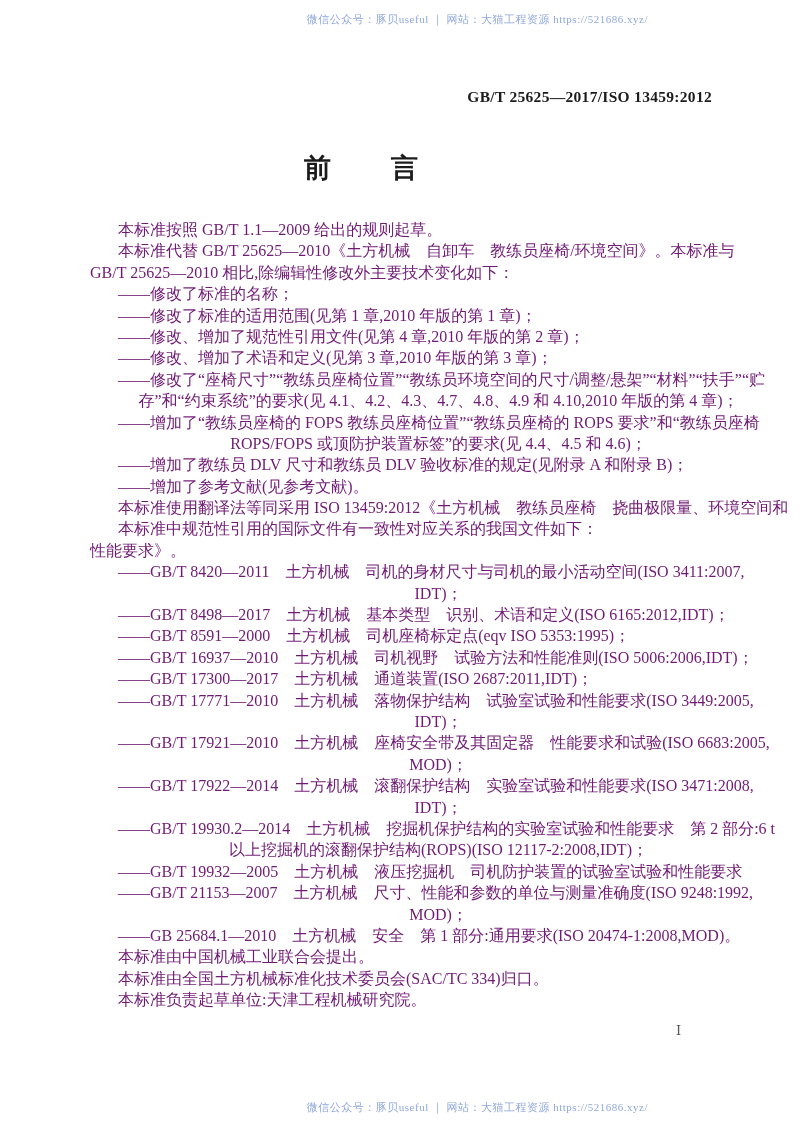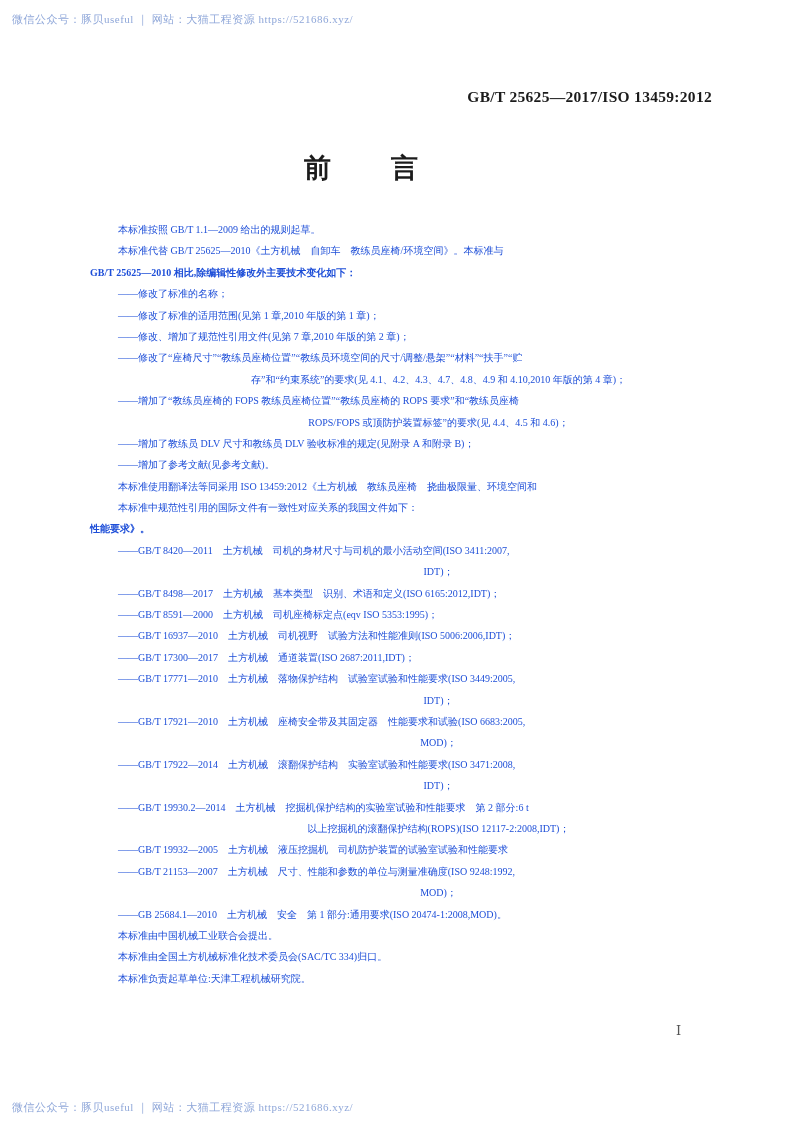--- a/index.html
+++ b/index.html
@@ -7,22 +7,22 @@
   body {
     width: 800px; height: 1132px;
     background: #ffffff;
     font-family: "Liberation Serif", "DejaVu Serif", serif;
     position: relative;
     overflow: hidden;
     color: #222222;
   }
   .watermark {
     position: absolute;
-    left: 12px; width: 648px;
-    text-align: left;
+    left: 0; width: 648px;
+    text-align: right;
     font-size: 11px;
     letter-spacing: 0.5px;
     color: #8fa7d9;
     font-family: "Liberation Serif", "DejaVu Serif", serif;
     white-space: pre;
   }
   .watermark.top { top: 12px; }
   .watermark.bottom { top: 1100px; }
   .std-header {
     position: absolute;
@@ -45,28 +45,28 @@
     letter-spacing: 2px;
     white-space: pre;
   }
   .doc-body {
     position: absolute;
     top: 219px;
     left: 90px;
     width: 650px;
   }
   .line {
-    font-size: 10px;
+    font-size: 16px;
     height: 21.4px;
     line-height: 21.4px;
     white-space: pre;
-    color: #1d4ed8;
+    color: #701a75;
   }
   .line.indent { padding-left: 28px; }
-  .line.flush  { padding-left: 0; font-weight: bold; }
+  .line.flush  { padding-left: 0; }
   .line.cont   { padding-left: 47px; text-align: center; }
   .page-number {
     position: absolute;
     top: 1023px;
     left: 676px;
     font-size: 13px;
     color: #555555;
   }
 </style>
 </head>
@@ -77,21 +77,22 @@
 <div class="std-header">GB/T 25625—2017/ISO 13459:2012</div>
 
 <div class="doc-title">前　　言</div>
 
 <div class="doc-body">
     <div class="line indent">本标准按照 GB/T 1.1—2009 给出的规则起草。</div>
     <div class="line indent">本标准代替 GB/T 25625—2010《土方机械　自卸车　教练员座椅/环境空间》。本标准与</div>
     <div class="line flush">GB/T 25625—2010 相比,除编辑性修改外主要技术变化如下：</div>
     <div class="line indent">——修改了标准的名称；</div>
     <div class="line indent">——修改了标准的适用范围(见第 1 章,2010 年版的第 1 章)；</div>
-    <div class="line indent">——修改、增加了规范性引用文件(见第 7 章,2010 年版的第 2 章)；</div>
+    <div class="line indent">——修改、增加了规范性引用文件(见第 4 章,2010 年版的第 2 章)；</div>
+    <div class="line indent">——修改、增加了术语和定义(见第 3 章,2010 年版的第 3 章)；</div>
     <div class="line indent">——修改了“座椅尺寸”“教练员座椅位置”“教练员环境空间的尺寸/调整/悬架”“材料”“扶手”“贮</div>
     <div class="line cont">存”和“约束系统”的要求(见 4.1、4.2、4.3、4.7、4.8、4.9 和 4.10,2010 年版的第 4 章)；</div>
     <div class="line indent">——增加了“教练员座椅的 FOPS 教练员座椅位置”“教练员座椅的 ROPS 要求”和“教练员座椅</div>
     <div class="line cont">ROPS/FOPS 或顶防护装置标签”的要求(见 4.4、4.5 和 4.6)；</div>
     <div class="line indent">——增加了教练员 DLV 尺寸和教练员 DLV 验收标准的规定(见附录 A 和附录 B)；</div>
     <div class="line indent">——增加了参考文献(见参考文献)。</div>
     <div class="line indent">本标准使用翻译法等同采用 ISO 13459:2012《土方机械　教练员座椅　挠曲极限量、环境空间和</div>
     <div class="line indent">本标准中规范性引用的国际文件有一致性对应关系的我国文件如下：</div>
     <div class="line flush">性能要求》。</div>
     <div class="line indent">——GB/T 8420—2011　土方机械　司机的身材尺寸与司机的最小活动空间(ISO 3411:2007,</div>

